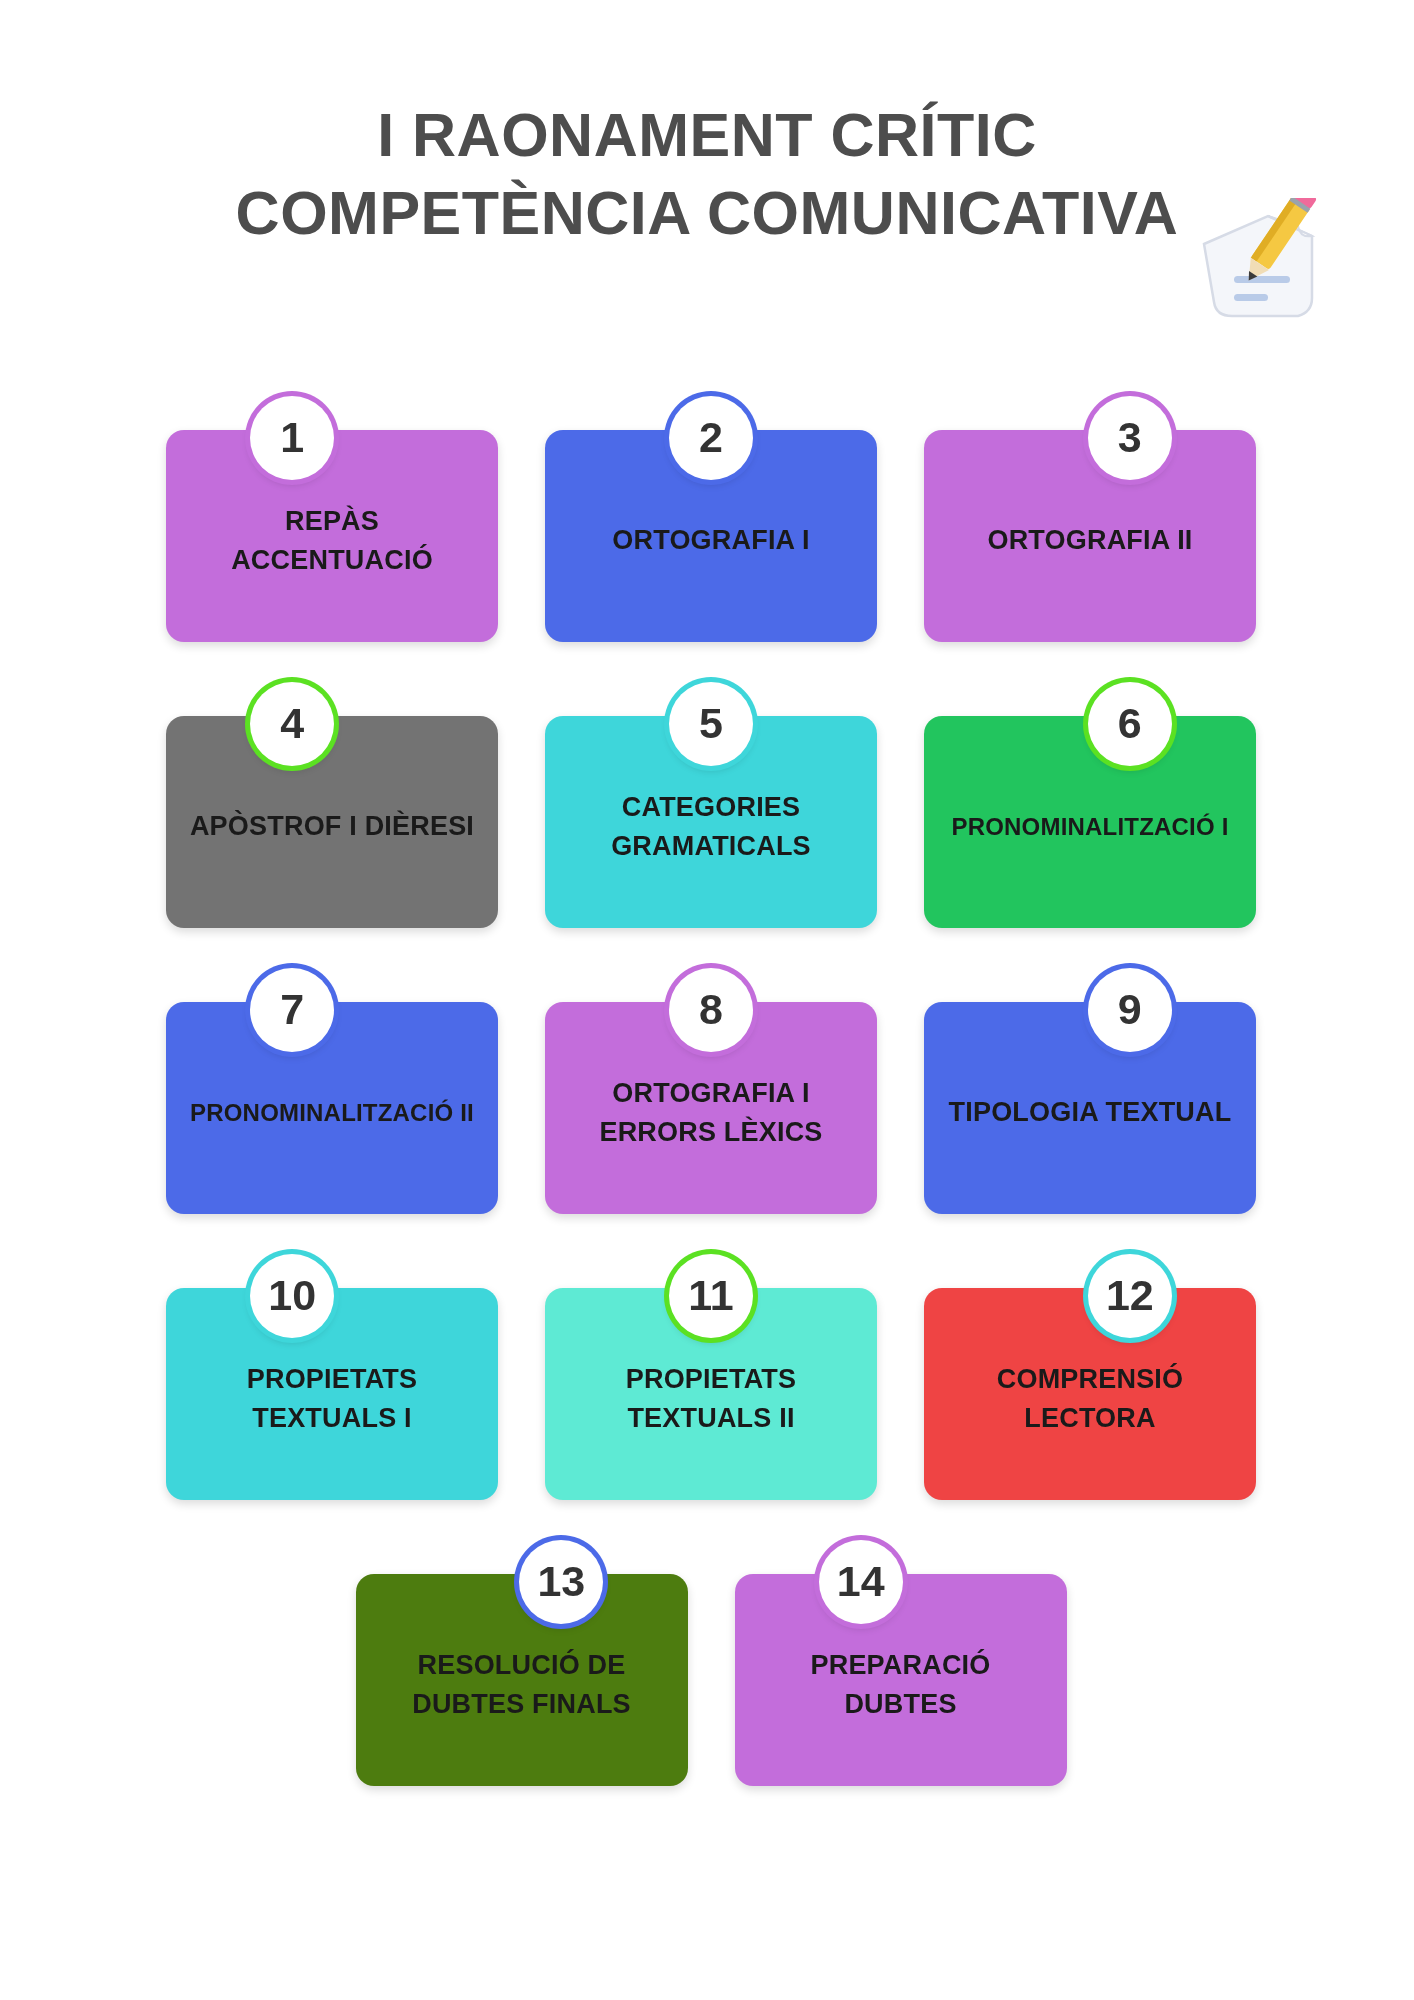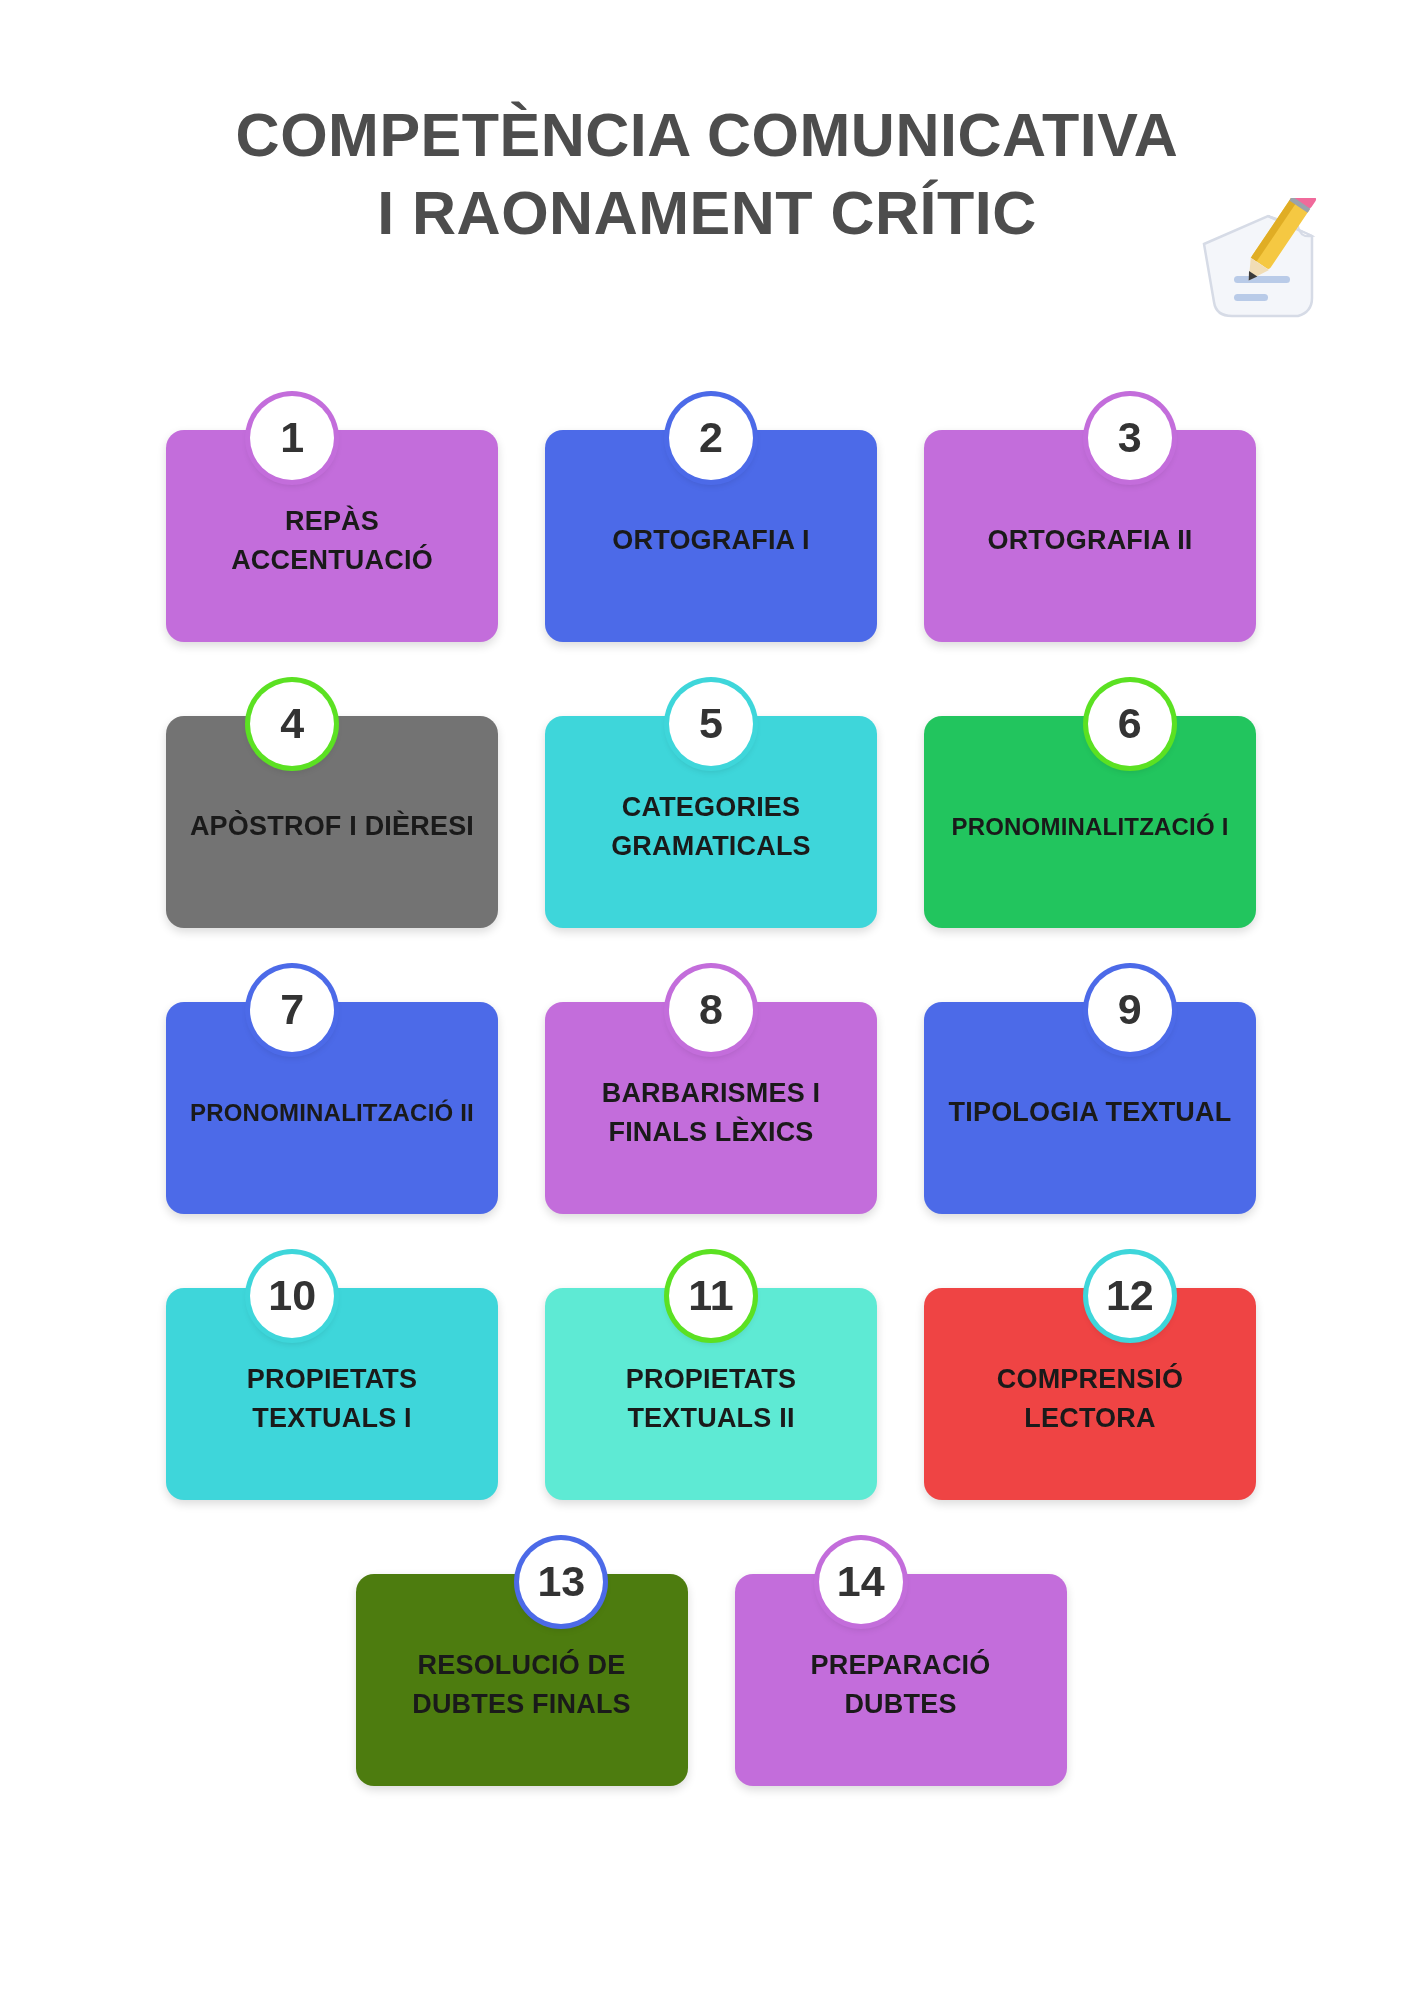--- a/index.html
+++ b/index.html
@@ -123,22 +123,22 @@
   .shadow-soft {
     box-shadow: 0 4px 10px rgba(0,0,0,0.14);
   }
 </style>
 </head>
 <body>
 
 <div id="page">
 
   <div class="title-block">
+    <div class="title-line">I RAONAMENT CRÍTIC</div>
     <div class="title-line">COMPETÈNCIA COMUNICATIVA</div>
-    <div class="title-line">I RAONAMENT CRÍTIC</div>
   </div>
 
   <div class="doodle">
     <svg viewBox="0 0 160 130" width="160" height="130" aria-hidden="true">
 
       <path d="M32 46 L96 18 L140 38 L140 100 Q140 114 126 118 L60 118 Q44 118 42 104 Z" fill="#f4f6fa" stroke="#d6dbe6" stroke-width="2.5"></path>
       <path d="M140 38 Q128 40 126 28 L96 18 Z" fill="#ffffff" stroke="#d6dbe6" stroke-width="2"></path>
 
       <rect x="62" y="78" width="56" height="7" rx="3.5" fill="#b9cbe8"></rect>
       <rect x="62" y="96" width="34" height="7" rx="3.5" fill="#b9cbe8"></rect>
@@ -219,21 +219,21 @@
         <div class="card shadow-soft" style="background:#4c6ae8">
           <span class="card-label small">PRONOMINALITZACIÓ II</span>
         </div>
         <div class="badge pos-left shadow-soft" style="box-shadow:0 0 0 5px #4c6ae8, 0 4px 8px rgba(0,0,0,0.18)">
           <span class="badge-num">7</span>
         </div>
       </div>
 
       <div class="cell">
         <div class="card shadow-soft" style="background:#c36ddb">
-          <span class="card-label">BARBARISMES I FINALS LÈXICS</span>
+          <span class="card-label">ORTOGRAFIA I ERRORS LÈXICS</span>
         </div>
         <div class="badge pos-mid shadow-soft" style="box-shadow:0 0 0 5px #c36ddb, 0 4px 8px rgba(0,0,0,0.18)">
           <span class="badge-num">8</span>
         </div>
       </div>
 
       <div class="cell">
         <div class="card shadow-soft" style="background:#4c6ae8">
           <span class="card-label">TIPOLOGIA TEXTUAL</span>
         </div>

